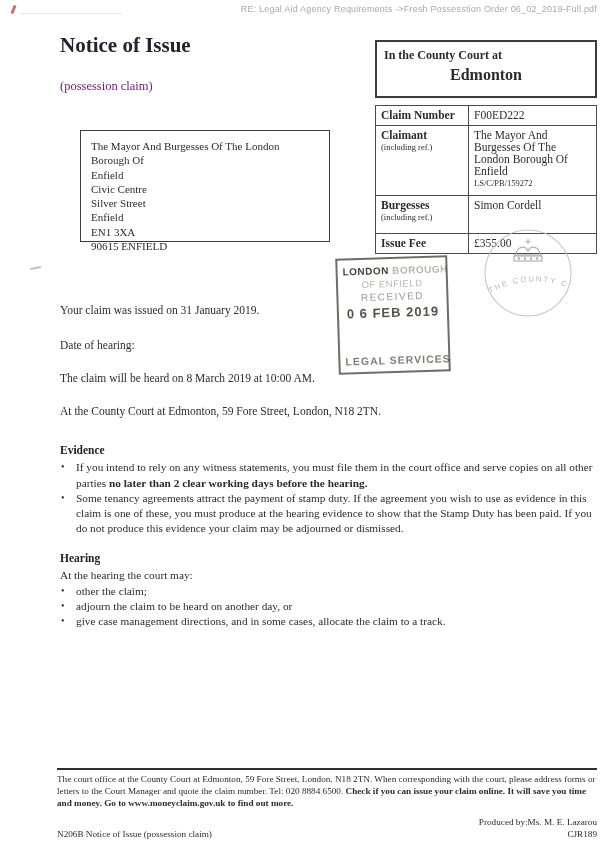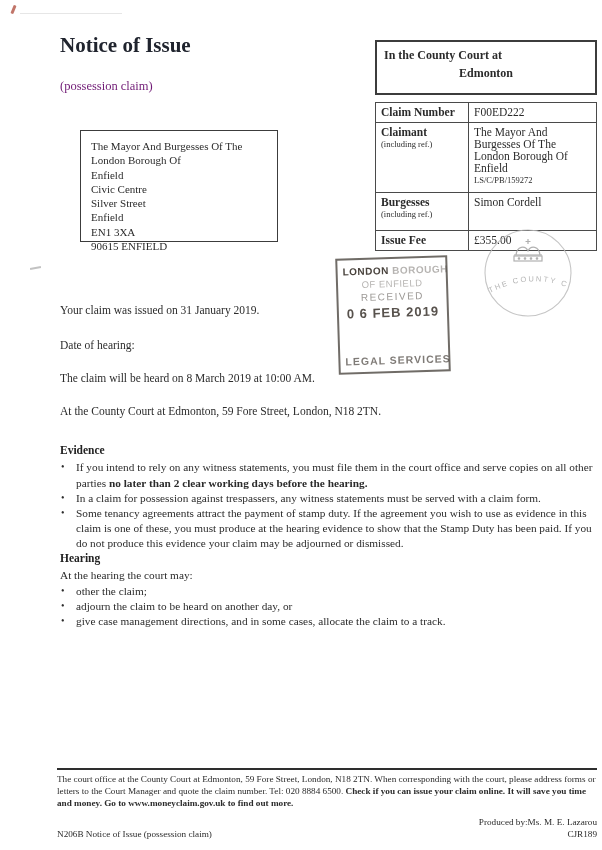--- a/index.html
+++ b/index.html
@@ -23,32 +23,32 @@
 
   
   .title-block { position:absolute; left:60px; top:33px; }
   .doc-title { margin:0; font-size:21px; font-weight:bold; color:#20242e; }
   .doc-subtitle { font-size:12.5px; margin-top:21px; color:#701a75; }
 
   
   .court-table { position:absolute; left:375px; top:40px; width:222px; }
   .court-box { border:2px solid #3c3c3c; padding:6px 7px 12px; }
   .court-box .l1 { font-weight:bold; font-size:12px; }
-  .court-box .l2 { font-weight:bold; font-size:12px; text-align:center; margin-top:3px; }
+  .court-box .l2 { font-weight:bold; font-size:16px; text-align:center; margin-top:3px; }
   table.details { width:100%; border-collapse:collapse; margin-top:7px; table-layout:fixed; }
   table.details td { border:1.5px solid #4a4a4a; padding:3px 5px 4px; vertical-align:top; font-size:11.5px; }
   td.lbl { width:82px; font-weight:bold; }
   .note { display:block; font-weight:normal; font-size:8.5px; margin-top:1px; }
   .vnote { display:block; font-size:8.5px; margin-top:1px; }
   tr.claimant-row td { height:62px; }
   tr.defendant-row td { height:30px; }
 
   
   .address-box {
-    position:absolute; left:80px; top:130px; width:198px; height:112px;
+    position:absolute; left:80px; top:130px; width:250px; height:112px;
     border:1.5px solid #3c3c3c; padding:8px 10px; box-sizing:border-box;
     font-size:11px; line-height:1.3;
   }
 
   
   .body-text { position:absolute; left:60px; font-size:11.5px; }
   .p-issued   { top:304px; }
   .p-date     { top:339px; }
   .p-heard    { top:372px; }
   .p-location { top:405px; }
@@ -86,20 +86,21 @@
     font-size:9.2px; line-height:1.33; }
   .footer-rule { border-top:2px solid #2e2e2e; margin-bottom:3px; }
   .footer-bottom { display:flex; justify-content:space-between; align-items:flex-end; margin-top:6px; }
   .produced { text-align:right; }
 </style>
 </head>
 <body>
 
 <div class="page">
 
+  <div class="viewer-header">RE: Legal Aid Agency Requirements -&gt;Fresh Possesstion Order 06_02_2019-Full.pdf</div>
 
   <div class="artifact-pen"></div>
   <div class="artifact-line"></div>
   <div class="artifact-dash"></div>
 
   <div class="title-block">
     <h1 class="doc-title">Notice of Issue</h1>
     <div class="doc-subtitle">(possession claim)</div>
   </div>
 
@@ -185,23 +186,20 @@
   <div class="body-text p-location">At the County Court at Edmonton, 59 Fore Street, London, N18 2TN.</div>
 
   <div class="section section-evidence">
     <h3>Evidence</h3>
     <div class="blt">
       <div class="blt-text">
         <span>If you intend to rely on any witness statements, you must file them in the court office and serve copies on all other parties </span><span class="bold">no later than 2 clear working days before the hearing.</span>
       </div>
     </div>
     <div class="blt">
-      <div class="blt-text">In a claim for possession against trespassers, any witness statements must be served with a claim form.</div>
-    </div>
-    <div class="blt">
       <div class="blt-text">Some tenancy agreements attract the payment of stamp duty. If the agreement you wish to use as evidence in this claim is one of these, you must produce at the hearing evidence to show that the Stamp Duty has been paid. If you do not produce this evidence your claim may be adjourned or dismissed.</div>
     </div>
   </div>
 
   <div class="section section-hearing">
     <h3>Hearing</h3>
     <div>At the hearing the court may:</div>
     <div class="blt">
       <div class="blt-text">other the claim;</div>
     </div>

